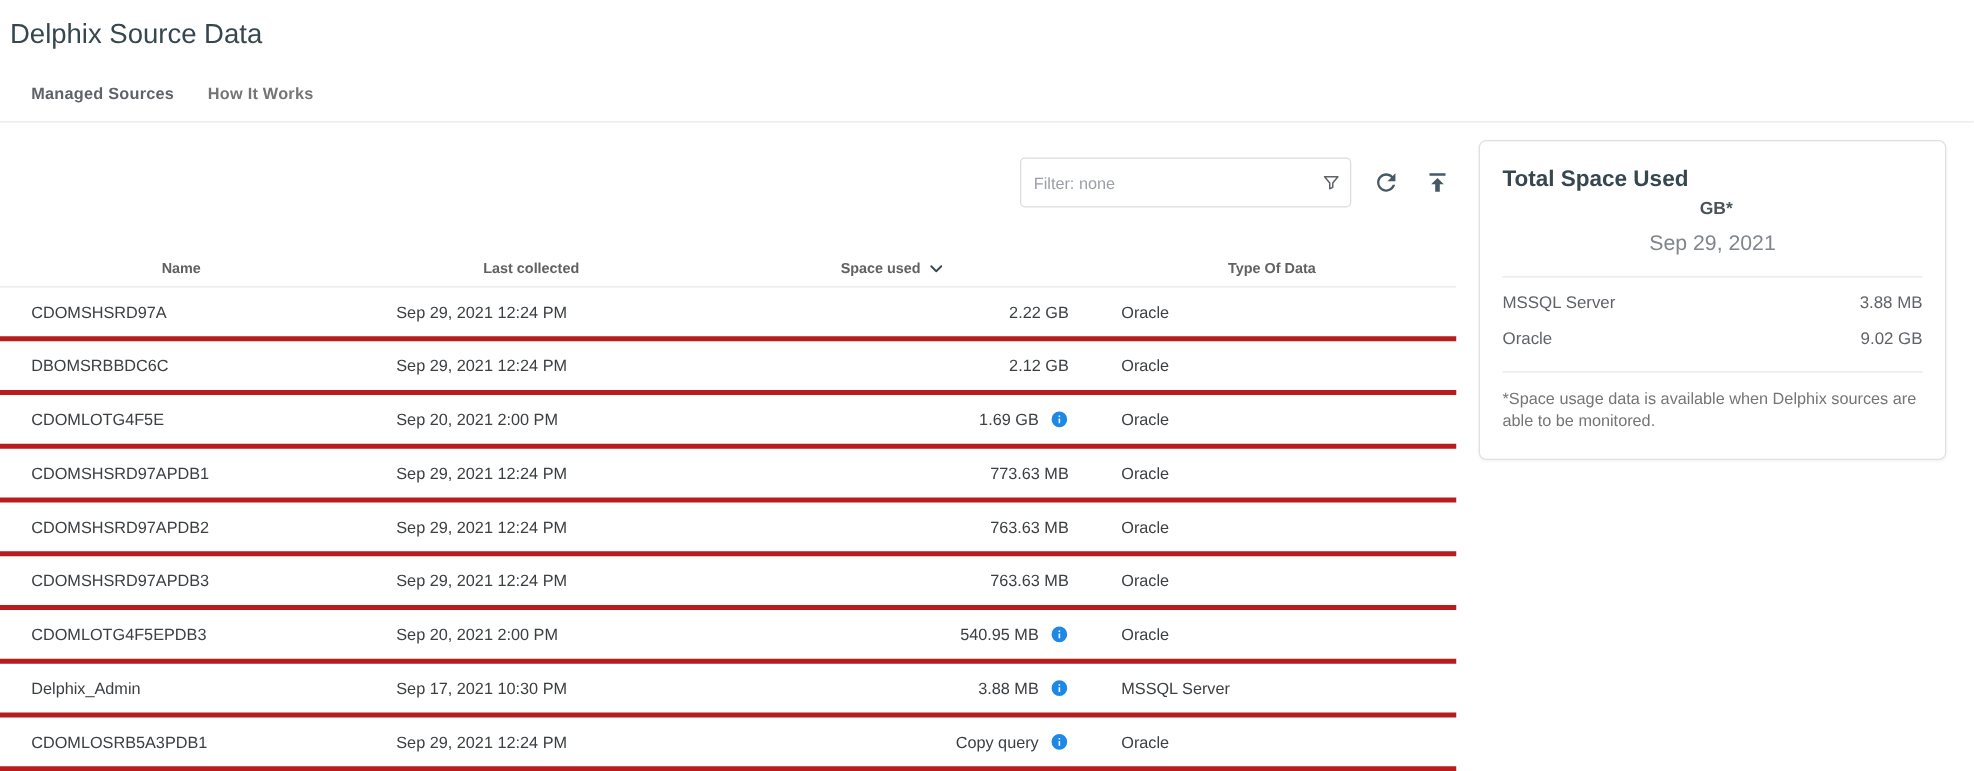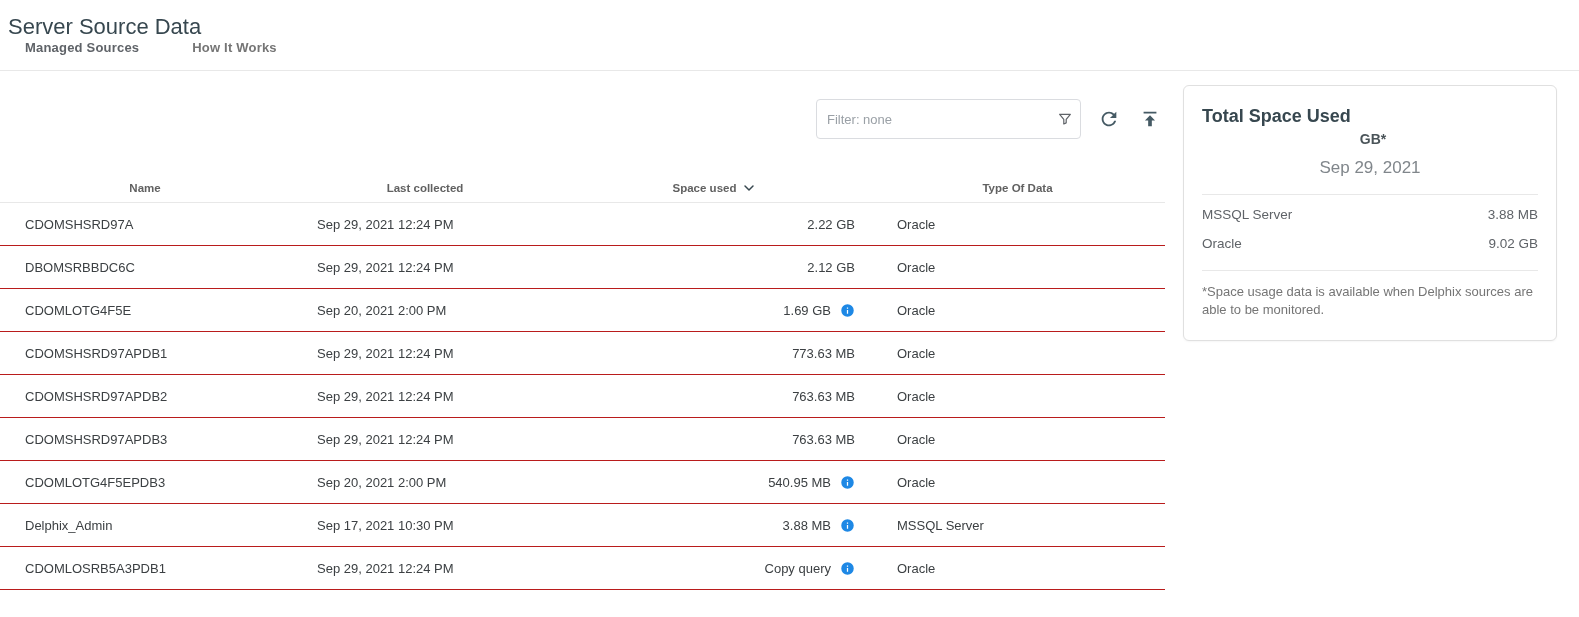--- a/index.html
+++ b/index.html
@@ -10,22 +10,22 @@
     color: #3c4043; overflow: hidden;
   }
   .page { width: 1579px; height: 617px; position: relative; }
 
   .page-title {
     margin: 0; padding: 14px 0 0 8px;
     font-size: 22px; font-weight: 500; color: #37474f;
   }
 
   .tabs {
-    display: flex; gap: 53px;
-    padding-left: 25px; 
+    display: flex; gap: 27px;
+    padding-left: 25px; margin-top: 27px;
     border-bottom: 1px solid #e8e8e8;
   }
   .tab {
     padding-bottom: 15px; font-size: 13px; font-weight: 700;
     color: #757575; cursor: pointer; letter-spacing: .2px;
   }
   .tab.active { color: #5f6368; }
 
   .content { display: flex; align-items: flex-start; }
   .main { width: 1165px; }
@@ -58,21 +58,21 @@
     align-items: center;
   }
   .thead { height: 48px; border-bottom: 1px solid #e8e8e8; }
   .th {
     text-align: center; font-size: 11.5px; font-weight: 700; color: #616161;
     cursor: pointer;
     margin-top: 18px;
   }
   .th-space { display: flex; justify-content: center; align-items: center; gap: 5px; }
   .sort-icon { width: 16px; height: 16px; }
-  .tr { height: 43px; border-bottom: 1px solid #b91c1c; font-size: 13px; color: #3c4043; }
+  .tr { height: 43px; border-bottom: 4px solid #b91c1c; font-size: 13px; color: #3c4043; }
   .td-name { padding-left: 25px; }
   .td-date { padding-left: 27px; }
   .td-space {
     display: flex; justify-content: flex-end; align-items: center;
     gap: 9px; padding-right: 15px; text-align: right;
   }
   .td-type { padding-left: 27px; }
   .info-icon { width: 15px; height: 15px; display: inline-flex; cursor: pointer; }
   .info-icon svg { width: 15px; height: 15px; display: block; }
 
@@ -98,21 +98,21 @@
   .footnote {
     border-top: 1px solid #e8e8e8; margin-top: 4px; padding-top: 12px;
     font-size: 13px; color: #757575; line-height: 1.35;
   }
 </style>
 </head>
 <body>
 
 <div class="page">
 
-  <h1 class="page-title">Server Source Data</h1>
+  <h1 class="page-title">Delphix Source Data</h1>
 
   <div class="tabs">
     <div class="tab active">Managed Sources</div>
     <div class="tab">How It Works</div>
   </div>
 
   <div class="content">
     <div class="main">
 
       <div class="toolbar">

